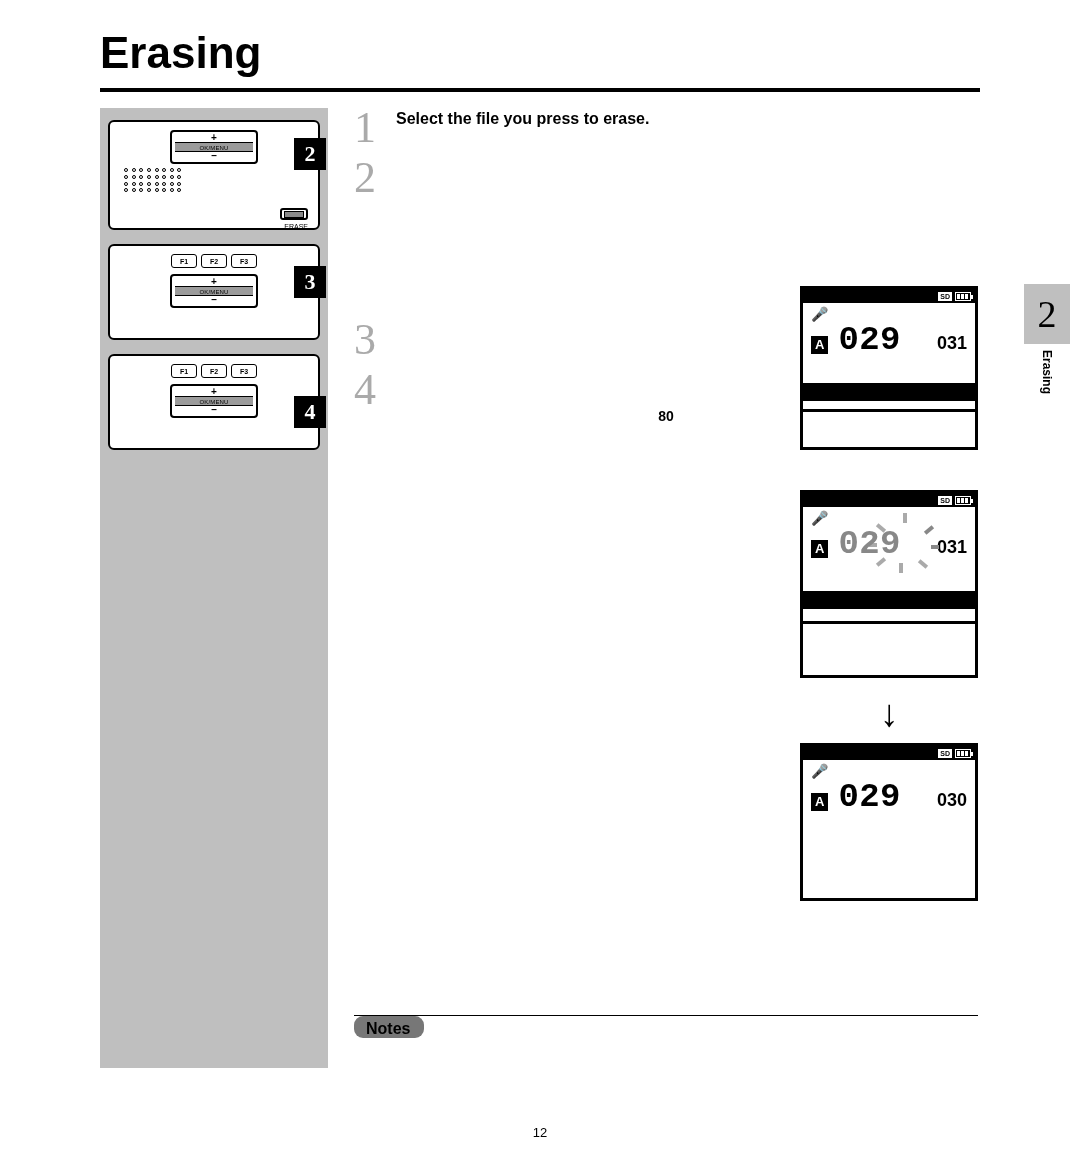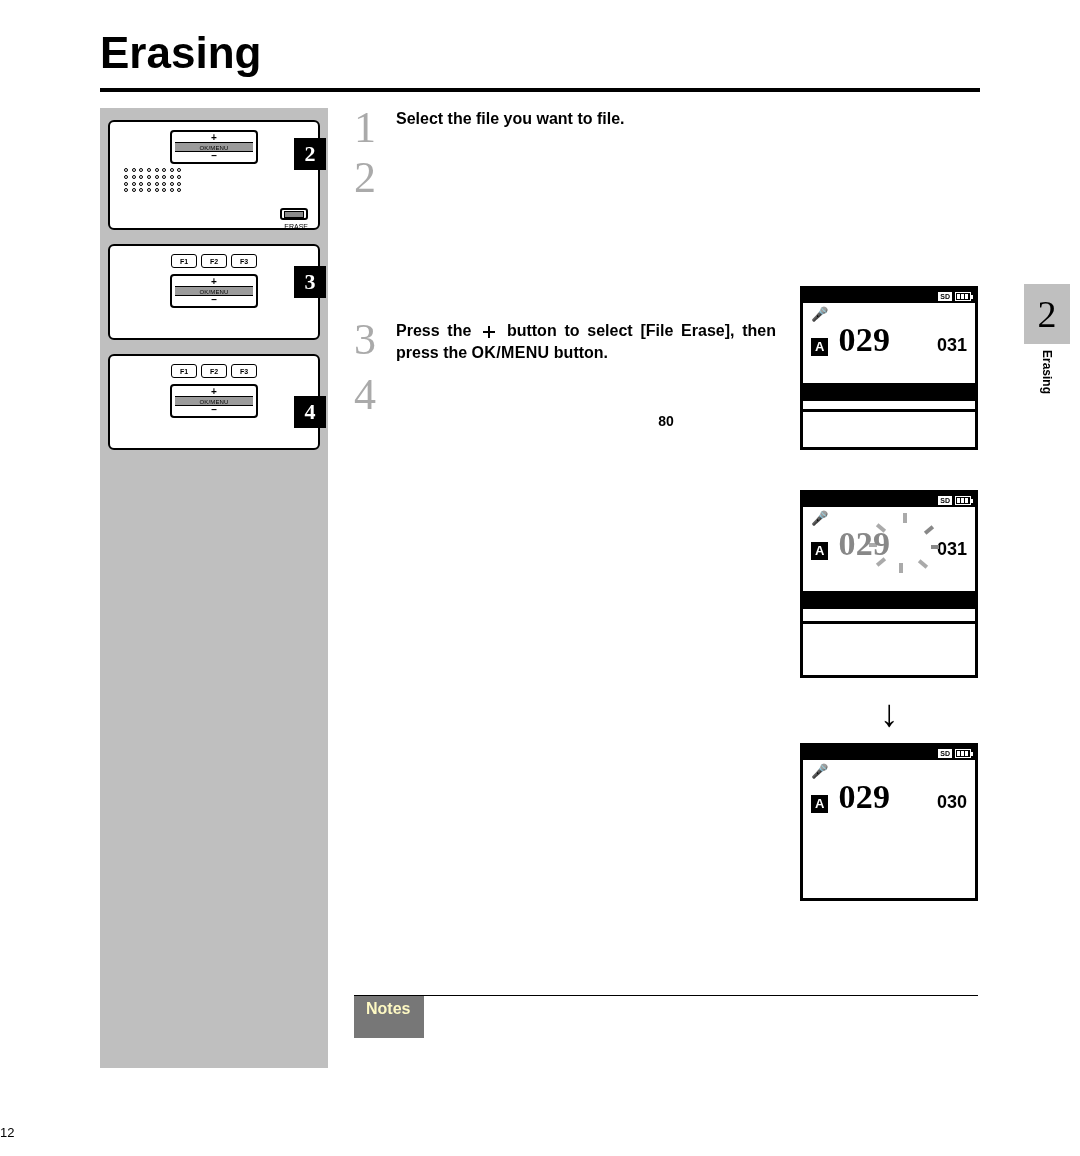--- a/index.html
+++ b/index.html
@@ -203,25 +203,26 @@
   .notes-box {
     position: absolute;
     left: 254px;
     bottom: 30px;
     width: 624px;
     border-top: 1px solid #000;
   }
   .notes-label {
     display: inline-block;
     background: #777;
-    color: #fef9c3;
-    font-weight: bold;
-    padding: 4px 14px 20px 12px;
+    color: #000000;
+    font-weight: bold;
+    padding: 4px 14px 0 12px;
     font-size: 16px;
     margin-top: 0;
+    border-radius: 9px;
   }
 
   .screens {
     position: absolute;
     right: 0;
     top: 178px;
     width: 178px;
   }
   .screen {
     border: 3px solid #000;
@@ -294,21 +295,21 @@
     font-weight: bold;
     font-size: 13px;
     padding: 0 4px;
     height: 18px;
     line-height: 18px;
   }
   .file-big {
     font-size: 34px;
     font-weight: 800;
     letter-spacing: 0.01em;
-    font-family: Liberation Serif, serif;
+    font-family: Liberation Mono, monospace;
   }
   .file-small {
     font-size: 18px;
     font-weight: 800;
     margin-left: auto;
   }
   .scr-blackline {
     height: 18px;
     background: #000;
     margin-top: 24px;
@@ -386,20 +387,21 @@
     writing-mode: vertical-rl;
     font-size: 12px;
     font-weight: bold;
     margin: 6px auto 0 auto;
   }
   .page-num-outer {
     position: absolute;
     bottom: 16px;
     left: 0;
     width: 100%;
+    text-align: center;
     font-size: 13px;
   }
   .page-num-inner {
     position: absolute;
     bottom: -4px;
     left: 0;
     width: 100%;
     text-align: center;
     font-size: 14px;
     font-weight: bold;
@@ -488,32 +490,29 @@
         <div class="minus">–</div>
       </div>
       <div class="black-tag" style="top:40px;">4</div>
     </div>
   </div>
 
   <div class="right-col">
 
     <div class="step">
       <div class="step-num">1</div>
-      <div class="step-text">Select the file you want to file.</div>
+      <div class="step-text">Select the file you press to erase.</div>
     </div>
 
     <div class="step step-tall">
       <div class="step-num">2</div>
     </div>
 
     <div class="step">
       <div class="step-num">3</div>
-      <div class="step-text">
-        <span>Press the </span><span class="plus-icon"></span><span> button to select [File Erase], then press the </span><span class="btnword">OK/MENU</span><span> button.</span>
-      </div>
     </div>
 
     <div class="step">
       <div class="step-num">4</div>
     </div>
 
     <div class="screens">
 
       <div class="screen">
         <div class="scr-topbar">

